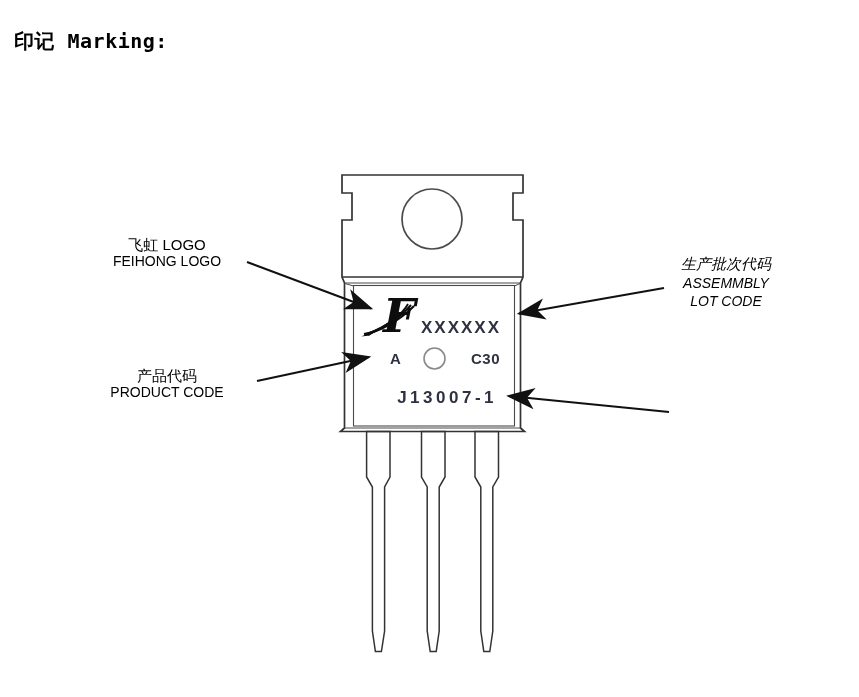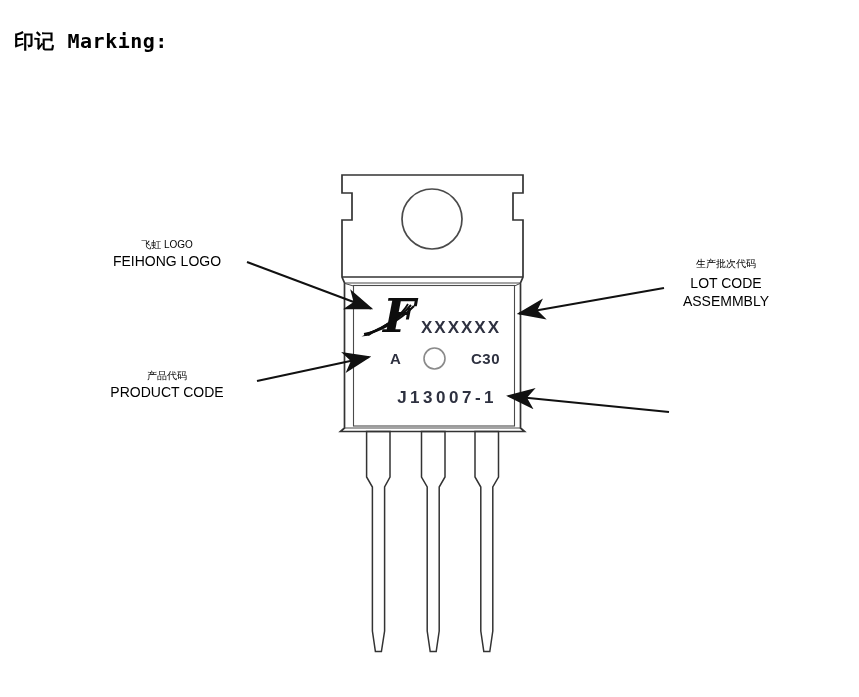--- a/index.html
+++ b/index.html
@@ -31,22 +31,22 @@
   .logo-fill{fill:#0d0d0d;}
   .logo-stroke{stroke:#0d0d0d;fill:none;}
 
   .callout{
     position:absolute;
     color:var(--label-text,#000);
     text-align:center;
     font-size:14px;
     line-height:17px;
   }
-  .callout .zh{font-size:10px;}
-  .callout.three{line-height:18.5px;}
+  .callout .zh{font-size:15px;}
+  .callout.three{line-height:18.5px;font-style:italic;}
 
   .marking{
     position:absolute;
     color:var(--marking-text,#2e3140);
     font-weight:bold;
     white-space:nowrap;
   }
   .mk-xxxxxx{left:421px;top:318px;font-size:17px;letter-spacing:2px;}
   .mk-a{left:390px;top:350px;font-size:15px;}
   .mk-c30{left:471px;top:350px;font-size:15px;letter-spacing:0.5px;text-align:center;}
@@ -108,18 +108,18 @@
     <div>FEIHONG LOGO</div>
   </div>
 
   <div class="callout" style="left:88px;top:367px;width:158px;">
     <div class="zh">产品代码</div>
     <div>PRODUCT CODE</div>
   </div>
 
   <div class="callout three" style="left:650px;top:255px;width:152px;">
     <div class="zh">生产批次代码</div>
+    <div>ASSEMMBLY</div>
     <div>LOT CODE</div>
-    <div>ASSEMMBLY</div>
   </div>
 
 
 </div>
 
 </body></html>

